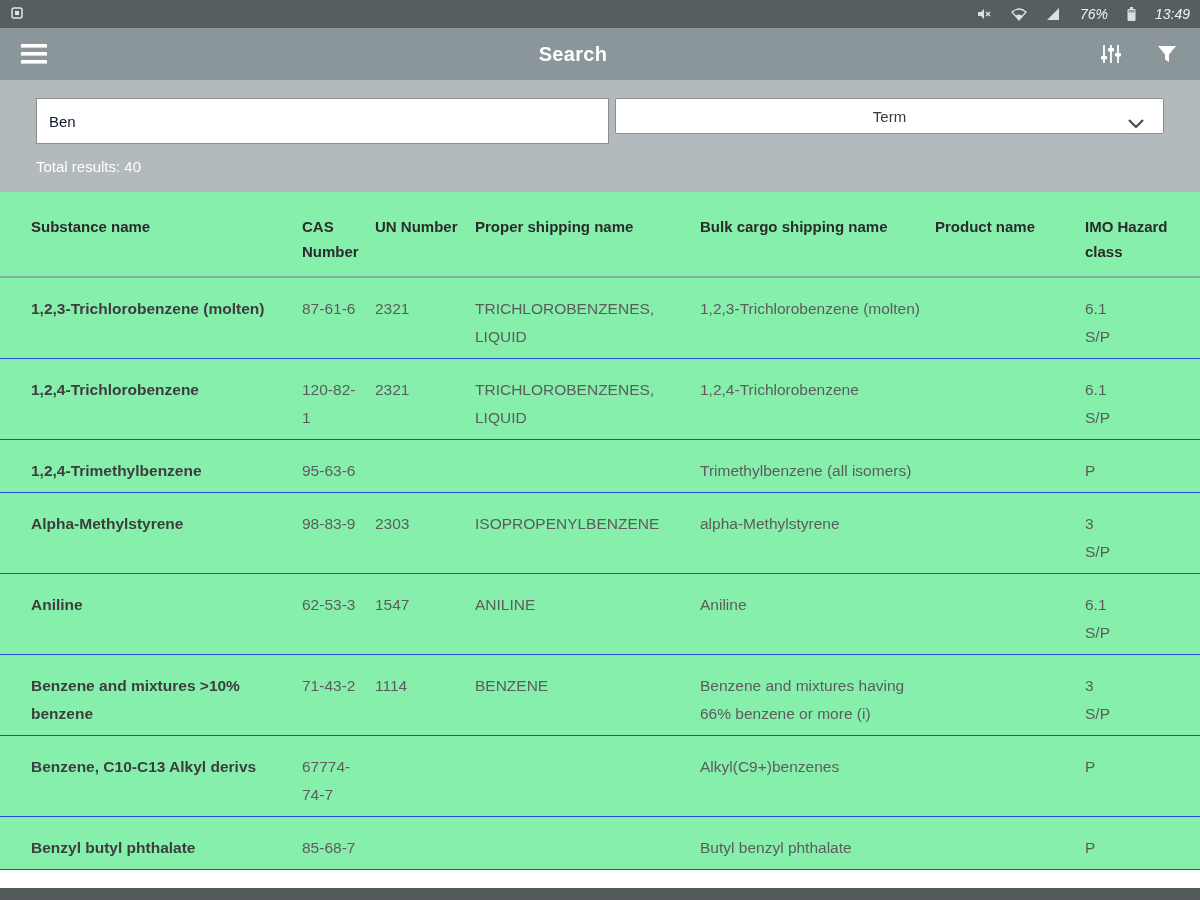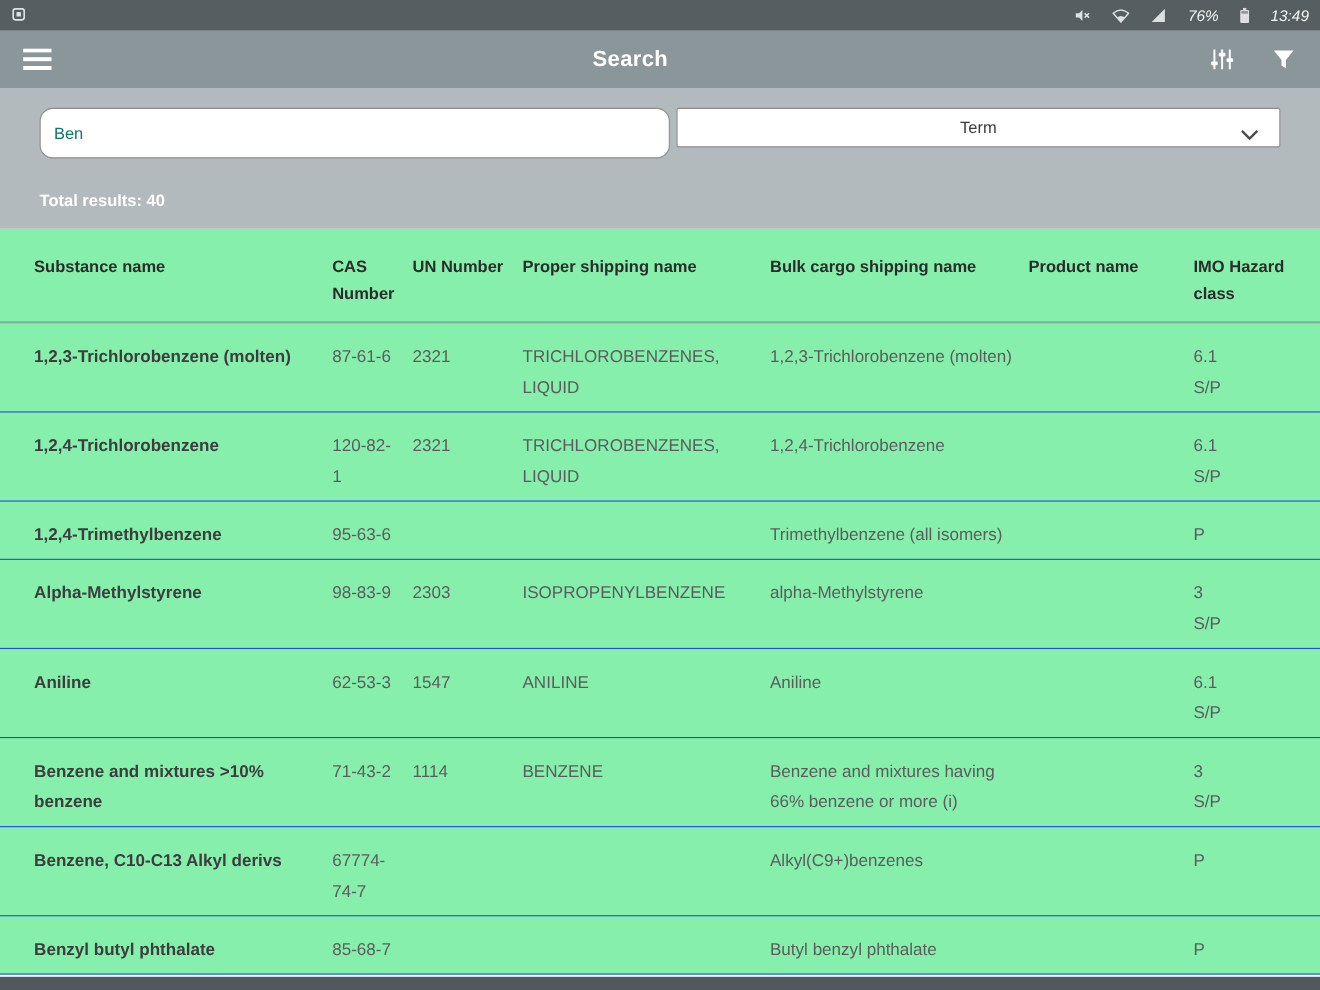--- a/index.html
+++ b/index.html
@@ -48,48 +48,47 @@
   
   .search-panel {
     background: #b2babd;
     padding: 18px 36px 17px 36px;
   }
   .search-row { display: flex; gap: 6px; }
   .search-input {
     flex: 1;
     height: 46px;
     border: 1px solid #8d8d8d;
-    border-radius: 12px;
+    border-radius: 0;
     background: #ffffff;
     padding: 0 12px;
     font-size: 15px;
-    color: #0f766e;
+    color: #0f172a;
     font-family: "Liberation Sans", sans-serif;
     outline: none;
   }
   .dropdown {
     flex: 1;
     height: 36px;
     border: 1px solid #8d8d8d;
     border-radius: 2px;
     background: #ffffff;
     display: flex;
     align-items: center;
     justify-content: center;
     position: relative;
     font-size: 15px;
     color: #3a3a3a;
     cursor: pointer;
   }
   .dropdown .chevron { position: absolute; right: 18px; top: 16px; }
   .total-results {
-    margin-top: 30px;
+    margin-top: 14px;
     color: #ffffff;
     font-size: 15px;
-    font-weight: bold;
   }
 
   
   .table { background: #86efac; }
   .thead, .row {
     display: grid;
     grid-template-columns: 271px 73px 100px 225px 235px 150px auto;
     padding-left: 31px;
   }
   .thead {

